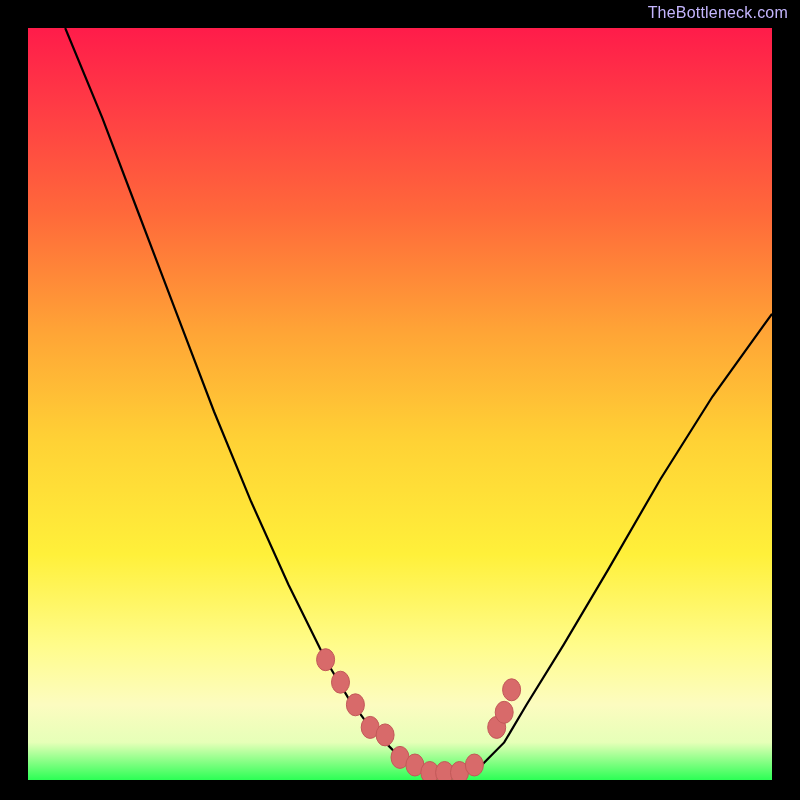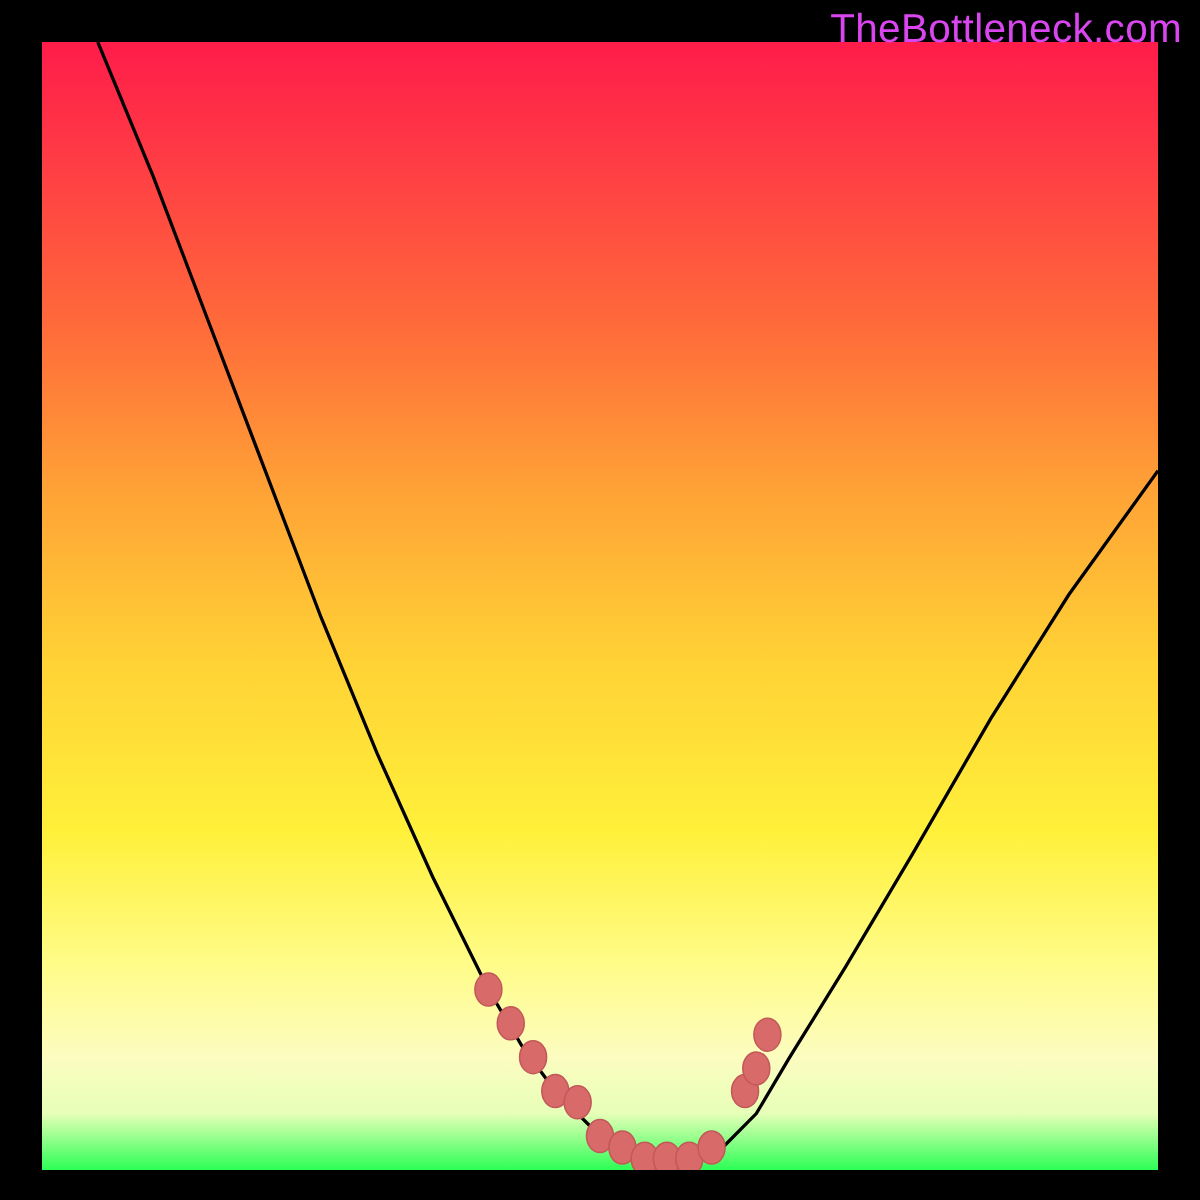--- a/index.html
+++ b/index.html
@@ -35,22 +35,22 @@
       #fffc8a 82%,
       #fcfcc0 90%,
       #e6ffb8 95%,
       #2cff55 100%
     );
   }
   .watermark {
     position: absolute;
     top: 4px;
     right: 12px;
-    color: #d946ef;
-    font-size: 27px;
+    color: #c4b5fd;
+    font-size: 16px;
     font-weight: 500;
     letter-spacing: 0.2px;
     z-index: 50;
     user-select: none;
   }
   svg.curve {
     position: absolute;
     left: 0; top: 0;
     width: 744px;
     height: 752px;

